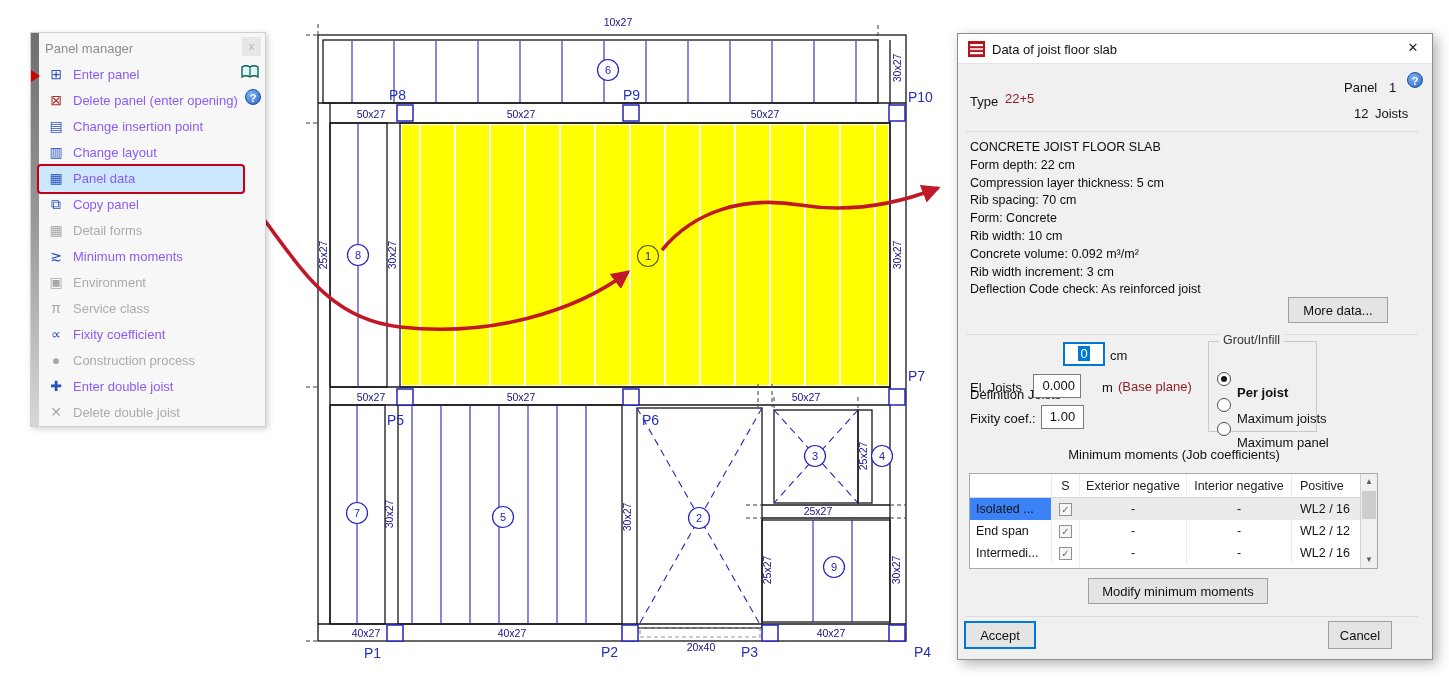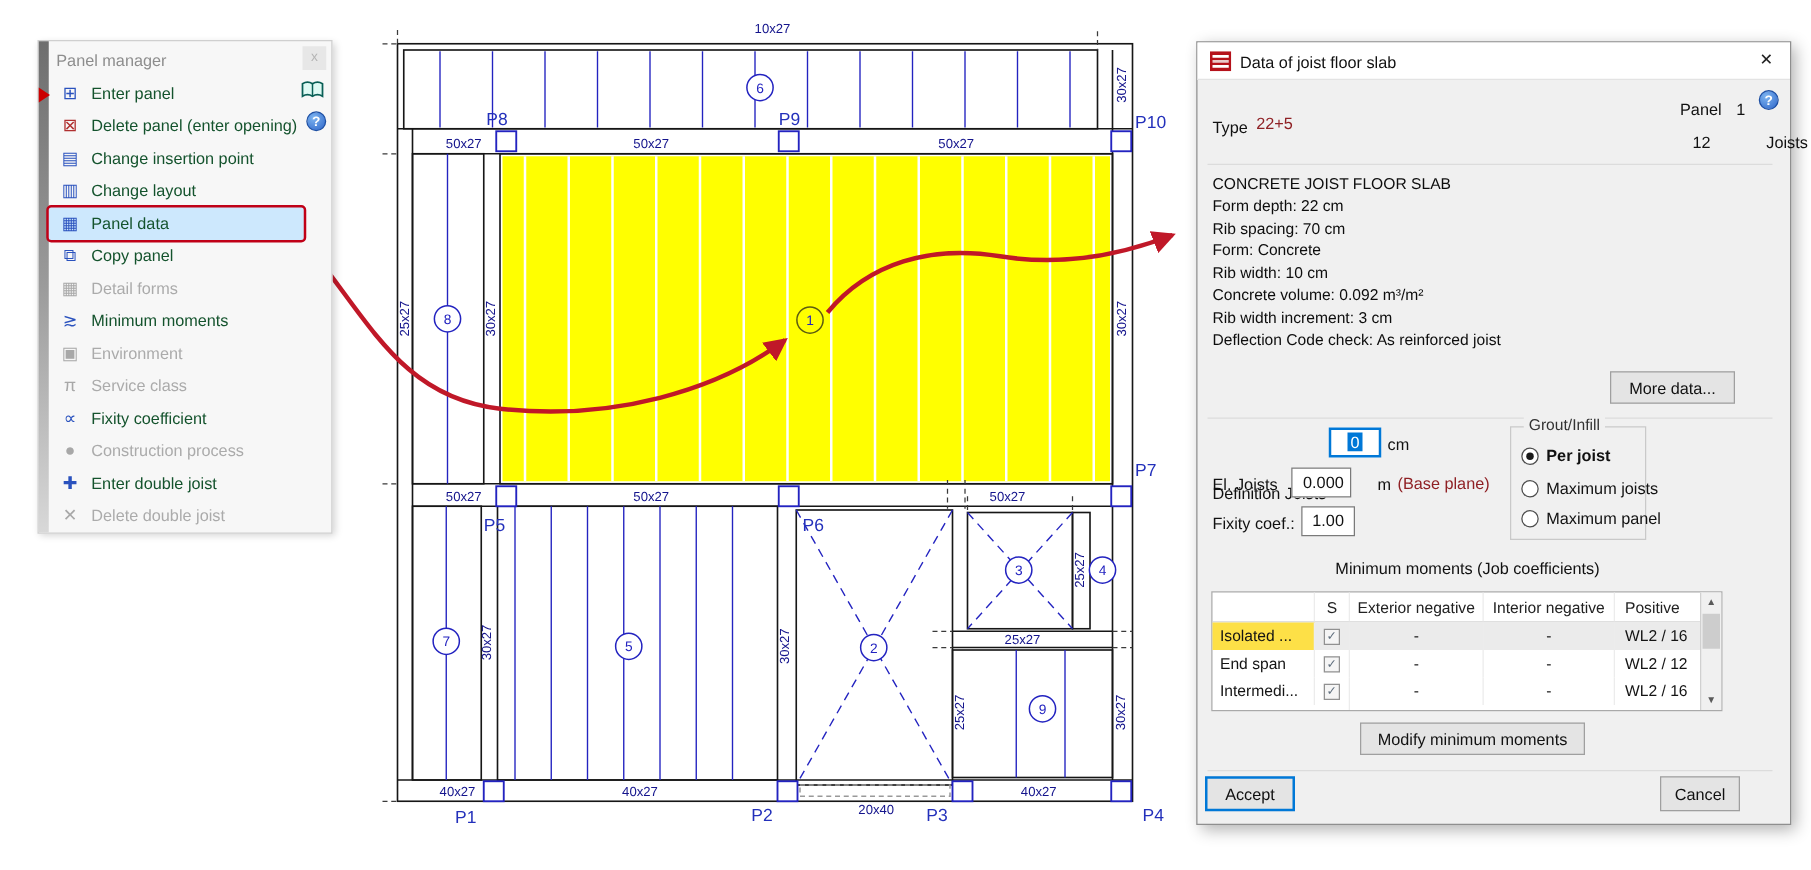--- a/index.html
+++ b/index.html
@@ -15,21 +15,21 @@
 
   
   #panel-manager { left:30px; top:32px; width:236px; height:395px; background:#f7f7f7;
                    border:1px solid #cfcfcf; box-shadow:2px 2px 6px rgba(0,0,0,.18); }
   #pm-grad { left:0; top:0; width:8px; height:100%; background:linear-gradient(#6e6e6e,#9b9b9b,#d8d8d8); }
   #pm-title { left:14px; top:8px; font-size:13px; color:#8d8d8d; }
   #pm-close { left:211px; top:4px; width:19px; height:19px; background:#e7e7e7; color:#b5b5b5;
               font-size:11px; text-align:center; line-height:18px; }
   .pm-item { position:absolute; left:8px; width:226px; height:26px; display:flex; align-items:center; }
   .pm-icon { width:18px; margin-left:8px; margin-right:8px; font-size:14px; text-align:center; flex:0 0 18px; }
-  .pm-label { font-size:13px; color:#14532d; white-space:nowrap; }
+  .pm-label { font-size:13px; color:#8b5cf6; white-space:nowrap; }
   .pm-item.disabled .pm-label { color:#ababab; }
   .ic-blue { color:#2a52be; } .ic-red { color:#b03030; } .ic-gray { color:#a8a8a8; }
   #pm-highlight { left:6px; top:131px; width:208px; height:30px; background:#cde8fd;
                   border:2.5px solid #c00017; border-radius:4px; }
   #pm-marker { left:0px; top:37px; width:0; height:0; border-left:9px solid #cc0000;
                border-top:6px solid transparent; border-bottom:6px solid transparent; }
   #pm-book { left:209px; top:30px; }
   #pm-help { left:214px; top:56px; }
   .help-circle { width:16px; height:16px; border-radius:50%; background:radial-gradient(circle at 35% 30%,#7db4f0,#2e66c9);
                  color:#fff; font-size:11px; font-weight:bold; text-align:center; line-height:16px;
@@ -50,38 +50,38 @@
   .inputbox { position:absolute; background:#fff; border:1px solid #7a7a7a; font-size:13px; color:#111;
               text-align:right; padding:3px 5px 0 0; }
   .sep { position:absolute; left:8px; width:452px; height:1px; background:#dcdcdc; }
   .groupbox { position:absolute; border:1px solid #c9c9c9; }
   .gb-label { position:absolute; top:-9px; left:10px; background:#f0f0f0; padding:0 4px; font-size:12.5px; color:#333; }
   .radio-row { position:absolute; display:flex; align-items:center; }
   .radio { width:14px; height:14px; border:1px solid #4d4d4d; border-radius:50%; background:#fff; margin-right:6px;
            position:relative; flex:0 0 14px; }
   .radio.checked::after { content:""; position:absolute; left:3px; top:3px; width:6px; height:6px;
                           border-radius:50%; background:#1a1a1a; }
-  .radio-lbl { font-size:13px; color:#111; white-space:nowrap; }
+  .radio-lbl { font-size:13px; color:#111; white-space:nowrap;margin-top:28px; }
   .radio-lbl.bold { font-weight:bold; }
 
   
   #mm-table { left:11px; top:439px; width:409px; height:96px; background:#fff; border:1px solid #a9a9a9; }
   .t-row { position:absolute; left:0; width:392px; height:22px; }
   .t-cell { position:absolute; top:0; height:100%; font-size:12.5px; color:#141414; display:flex;
             align-items:center; border-right:1px solid #ececec; }
   .c0 { left:0; width:82px; padding-left:6px; }
   .c1 { left:82px; width:28px; justify-content:center; }
   .c2 { left:110px; width:107px; justify-content:center; }
   .c3 { left:217px; width:105px; justify-content:center; }
   .c4 { left:322px; width:70px; padding-left:8px; }
   #t-head { top:0; height:24px; border-bottom:1px solid #d5d5d5; }
   #t-head .t-cell { font-size:12.5px; color:#222; }
   .chk { width:13px; height:13px; border:1px solid #919191; background:#f5f5f5; font-size:10px;
          color:#5f6e7d; text-align:center; line-height:12px; }
-  .r-sel .c0 { background:#fde047; }
+  .r-sel .c0 { background:#3b82f6; }
   .r-sel .t-cell:not(.c0) { background:#ebebeb; }
   #t-scroll { position:absolute; right:0; top:0; width:17px; height:94px; background:#f0f0f0; border-left:1px solid #d0d0d0; }
   .sc-btn { position:absolute; left:0; width:16px; height:16px; color:#5a5a5a; font-size:8px; text-align:center; line-height:16px; }
   #sc-thumb { position:absolute; left:1px; top:17px; width:14px; height:28px; background:#cdcdcd; }
 
   #accept-btn { border:2px solid #0078d7; }
   .selected-text { background:#0078d7; color:#fff; padding:0 2px; }
 </style>
 </head>
 <body>
@@ -350,26 +350,27 @@
   </div>
   <div id="dlg-title" class="abs">Data of joist floor slab</div>
   <div id="dlg-close" class="abs">✕</div>
   <div id="dlg-help" class="abs help-circle">?</div>
 
   <span class="abs lbl" style="left:12px; top:60px;">Type</span>
   <span class="abs lbl maroon" style="left:47px; top:57px;">22+5</span>
   <span class="abs lbl" style="left:386px; top:46px;">Panel</span>
   <span class="abs lbl" style="left:431px; top:46px;">1</span>
   <span class="abs lbl" style="left:396px; top:72px;">12</span>
-  <span class="abs lbl" style="left:417px; top:72px;margin-left:38px;">Joists</span>
+  <span class="abs lbl" style="left:417px; top:72px;">Joists</span>
   <div class="sep" style="top:97px;"></div>
 
   <div id="dlg-info" class="abs">
     <div>CONCRETE JOIST FLOOR SLAB</div>
     <div>Form depth: 22 cm</div>
+    <div>Compression layer thickness: 5 cm</div>
     <div>Rib spacing: 70 cm</div>
     <div>Form: Concrete</div>
     <div>Rib width: 10 cm</div>
     <div>Concrete volume: 0.092 m³/m²</div>
     <div>Rib width increment: 3 cm</div>
     <div>Deflection Code check: As reinforced joist</div>
   </div>
   <button class="win-btn" style="left:330px; top:263px; width:100px; height:26px;">More data...</button>
   <div class="sep" style="top:300px;"></div>
 

